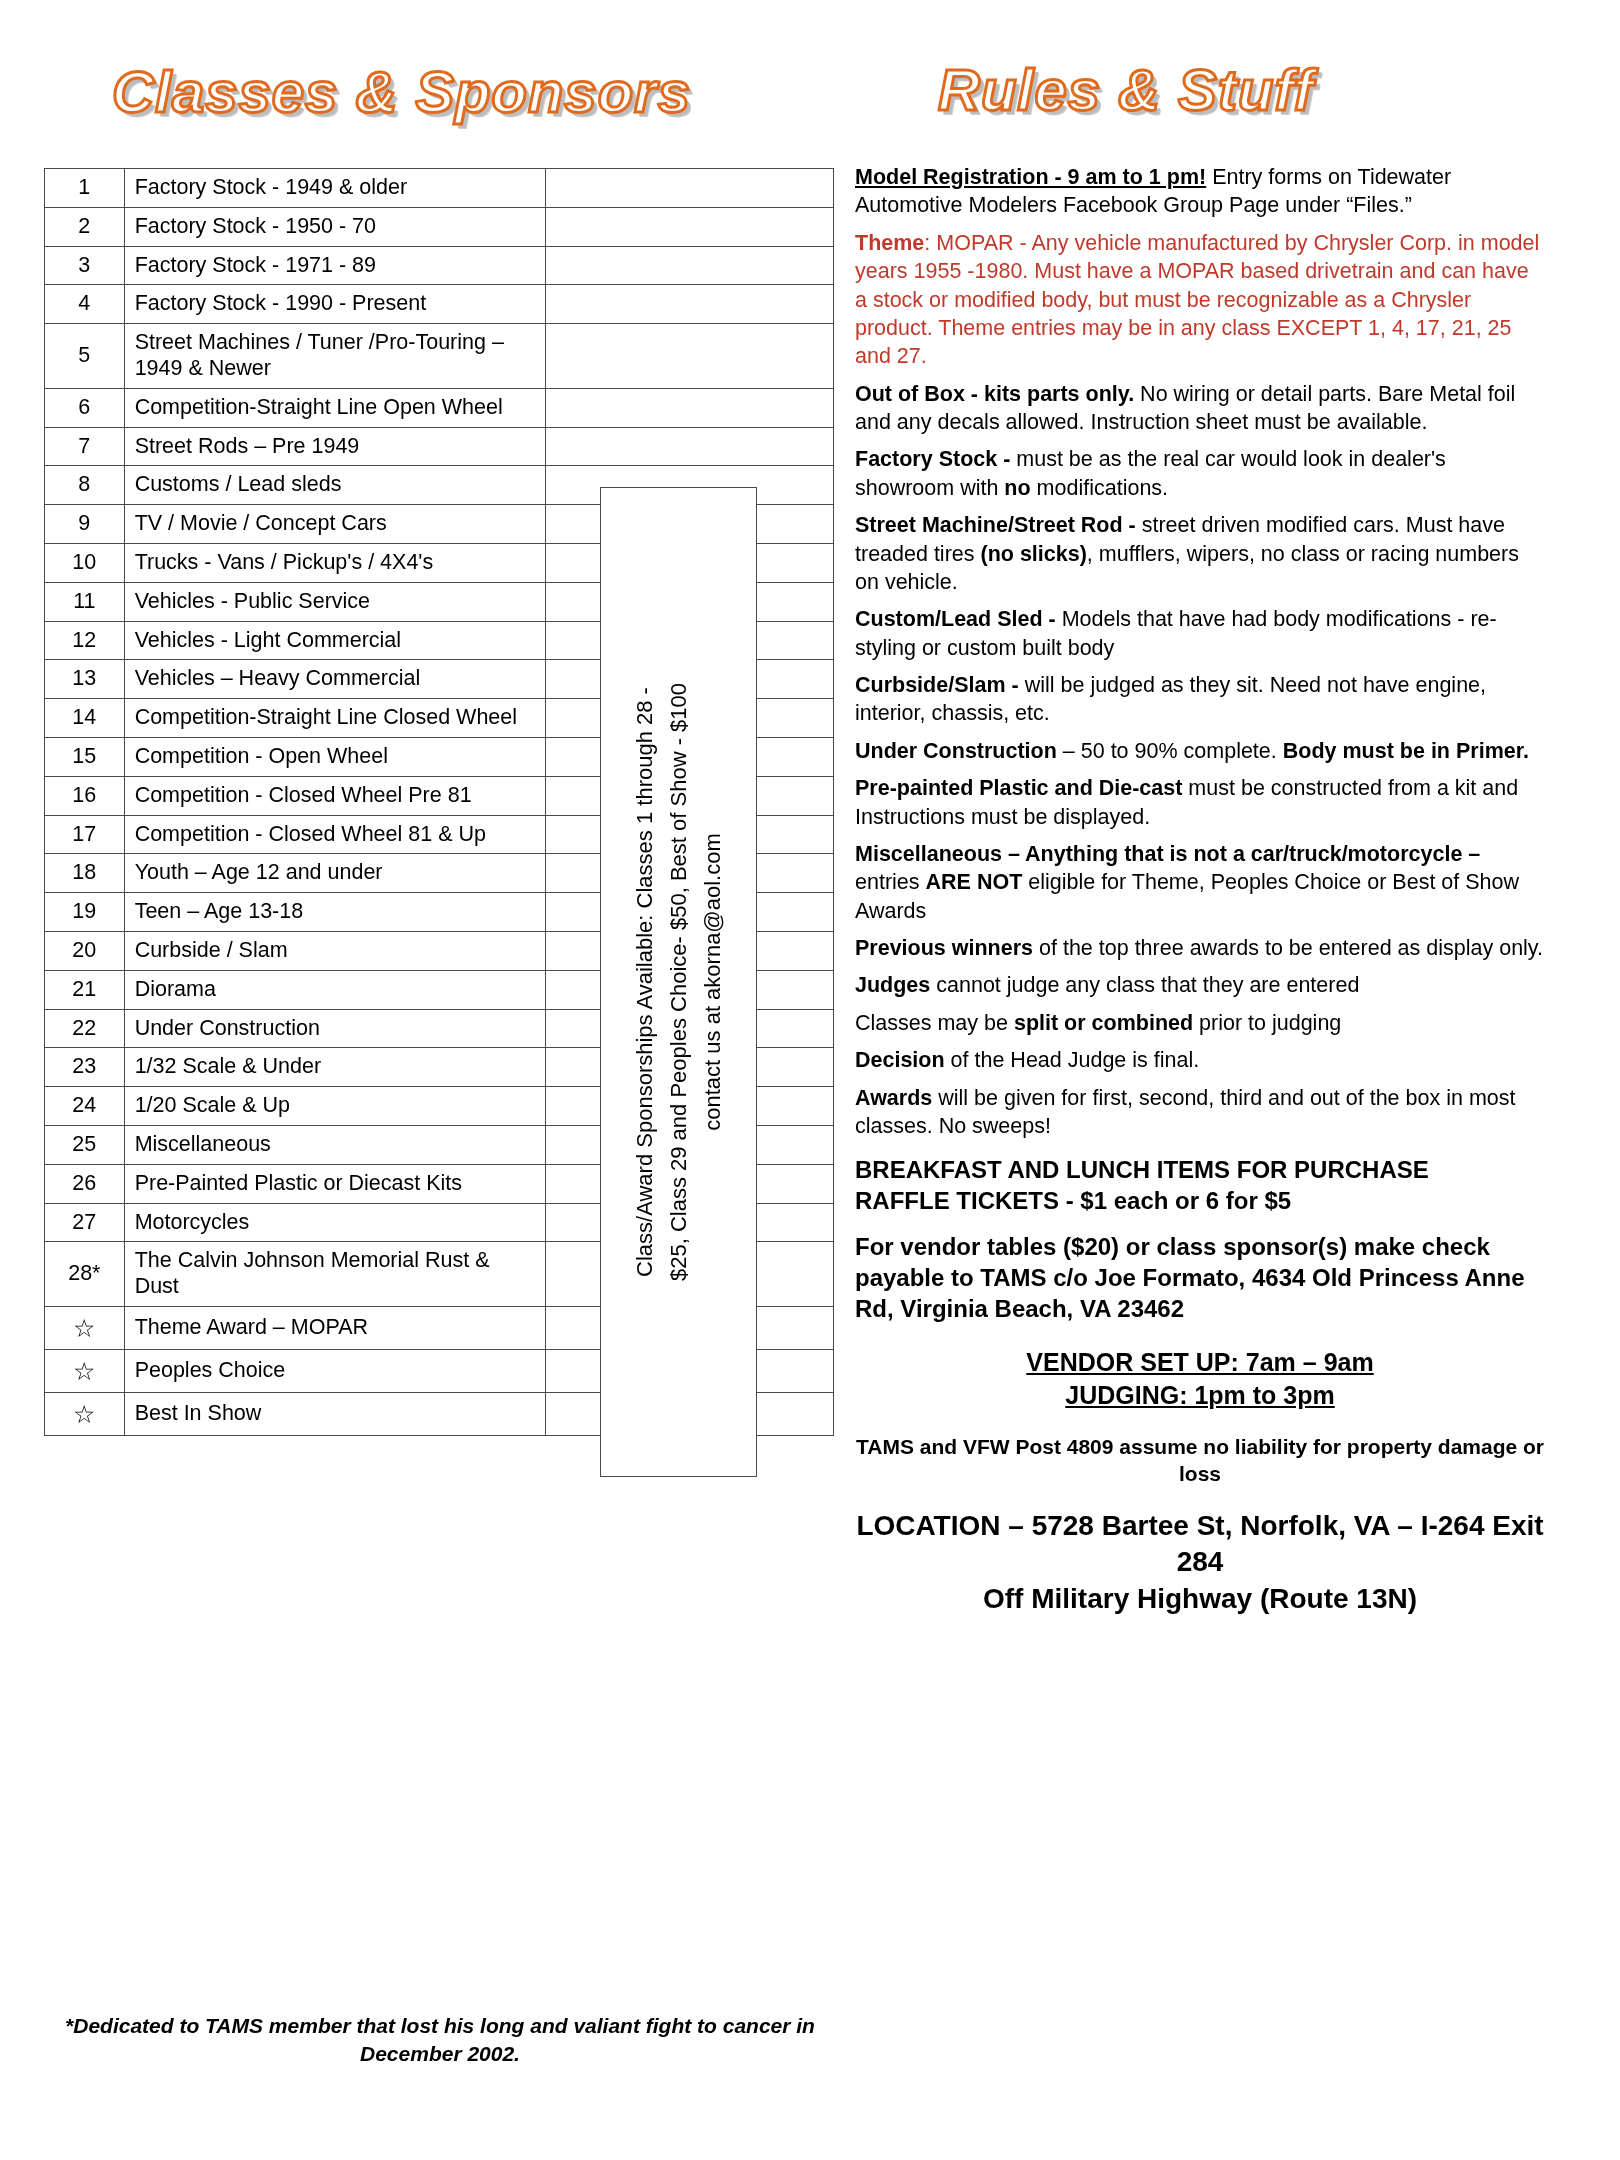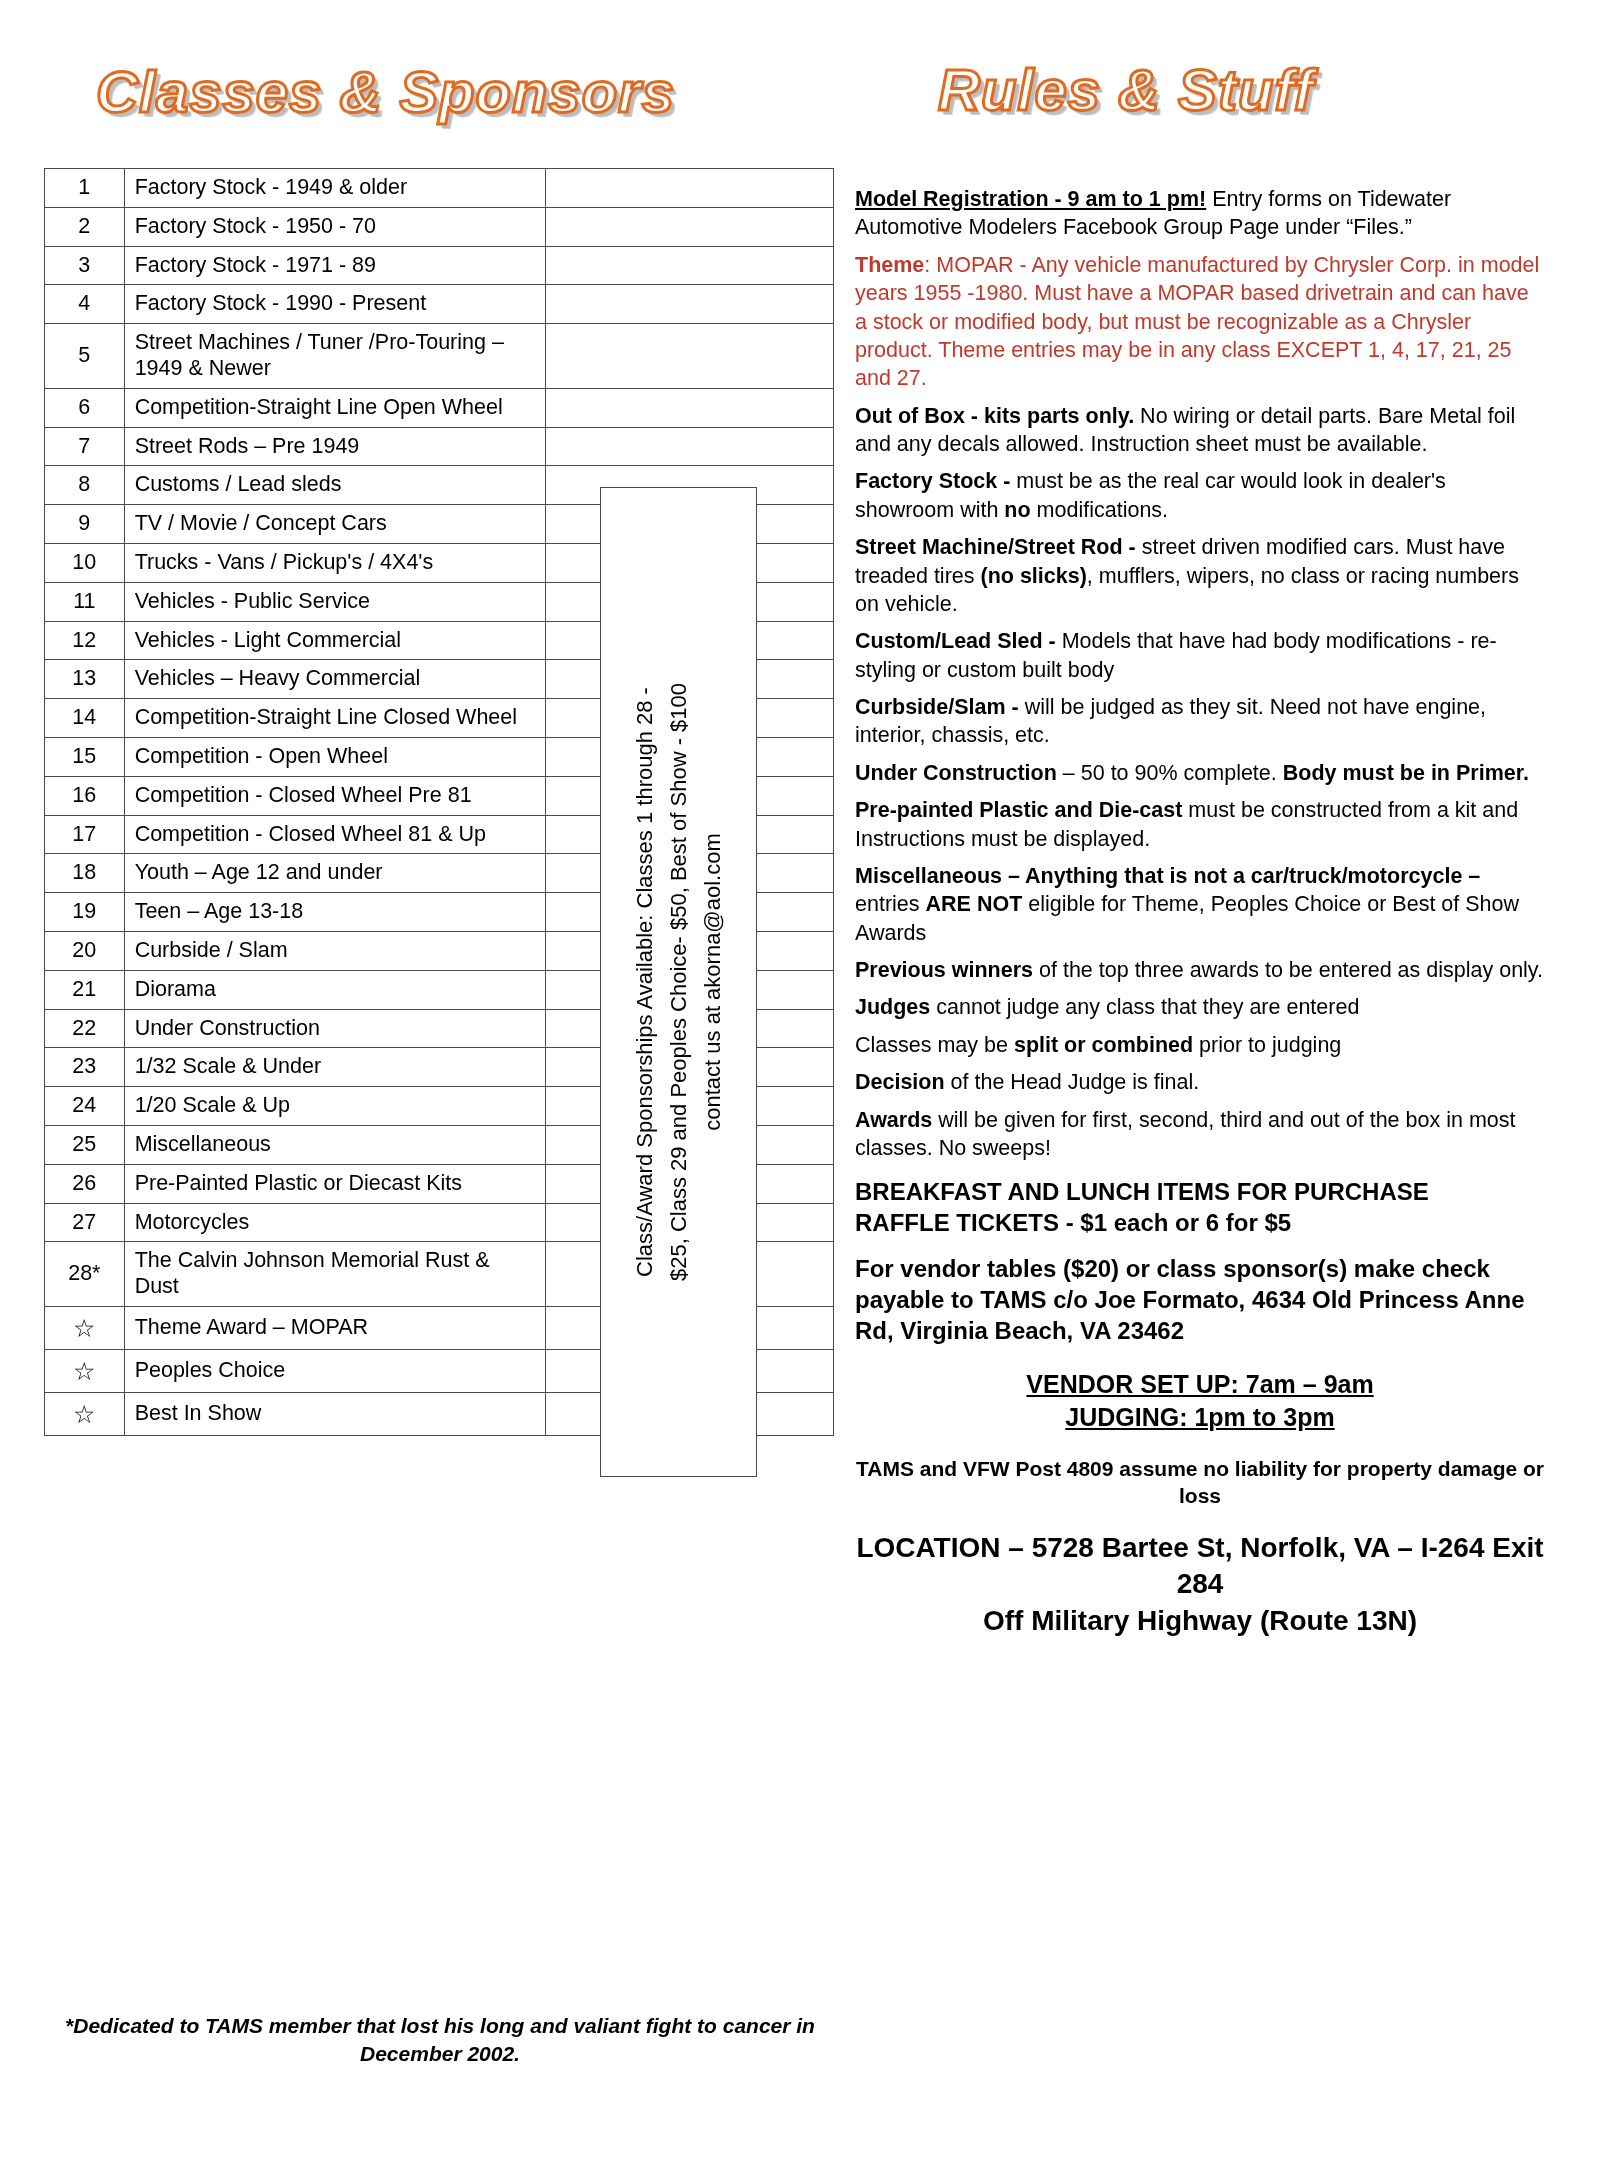--- a/index.html
+++ b/index.html
@@ -29,21 +29,21 @@
     font-style: italic;
     font-size: 58px;
     letter-spacing: 1px;
     color: #ffffff;
     -webkit-text-stroke: 3px #E06A1E;
     text-shadow:
        4px 4px 0 #bdbdbd,
        5px 5px 0 #cfcfcf;
     white-space: nowrap;
   }
-  #title-left { left: 96px; top: 58px; }
+  #title-left { left: 112px; top: 58px; }
   #title-right { left: 938px; top: 56px; }
 
   
   .classes-table {
     position: absolute;
     left: 44px;
     top: 168px;
     width: 790px;
     border-collapse: collapse;
     font-size: 21.5px;
@@ -109,21 +109,20 @@
   }
 
   
   .rules {
     position: absolute;
     left: 855px;
     top: 163px;
     width: 690px;
     font-size: 21.5px;
     line-height: 1.32;
-    margin-top: 22px;
   }
   .rules p {
     margin: 0 0 9px 0;
   }
   .rules b { font-weight: bold; }
   .u { text-decoration: underline; }
   .theme-blk { color: #C0392B; }
 
   .big-center {
     text-align: left;

